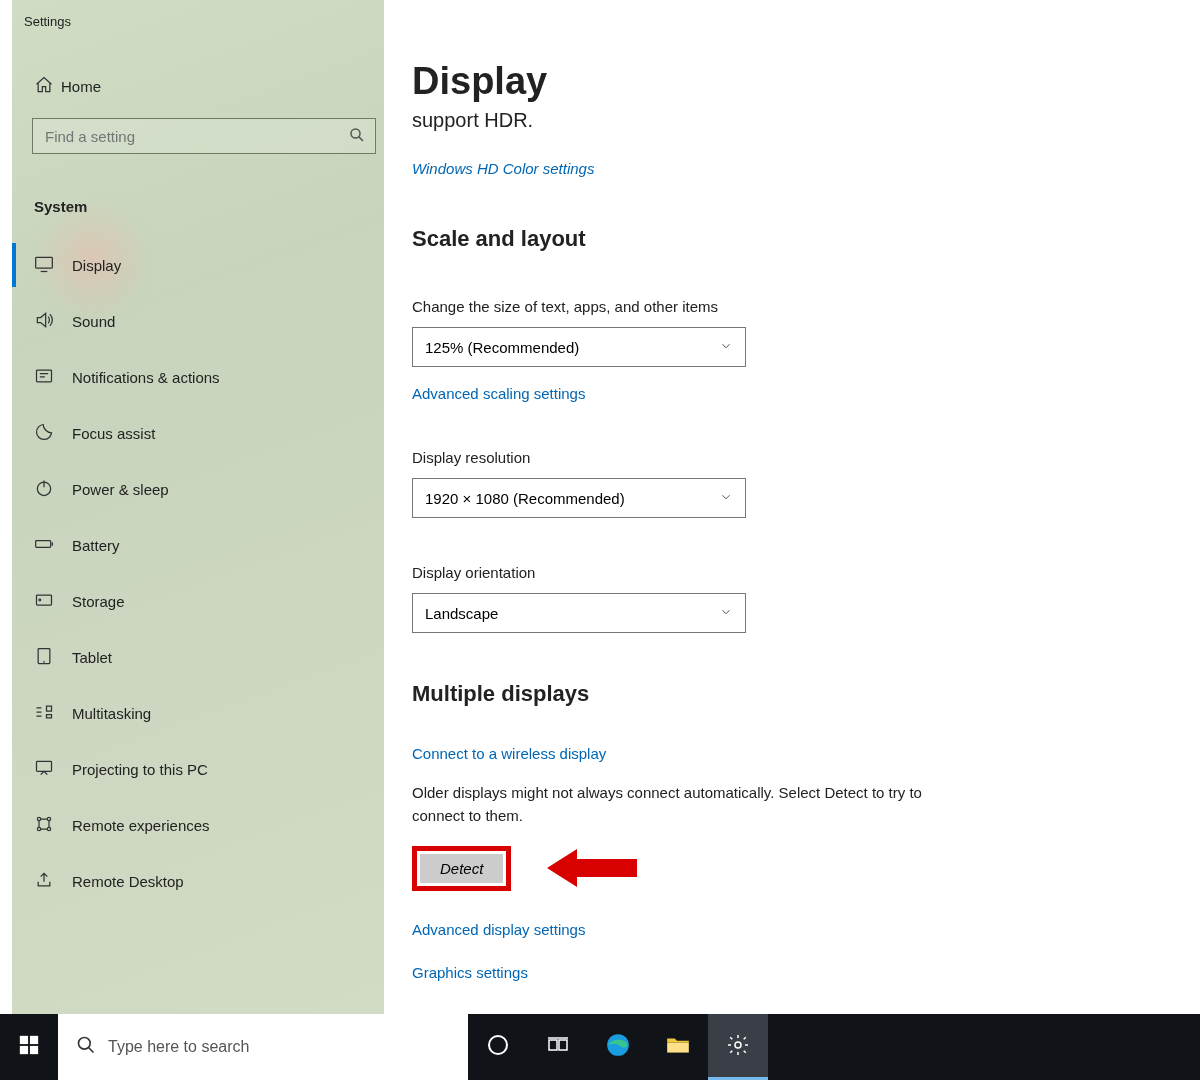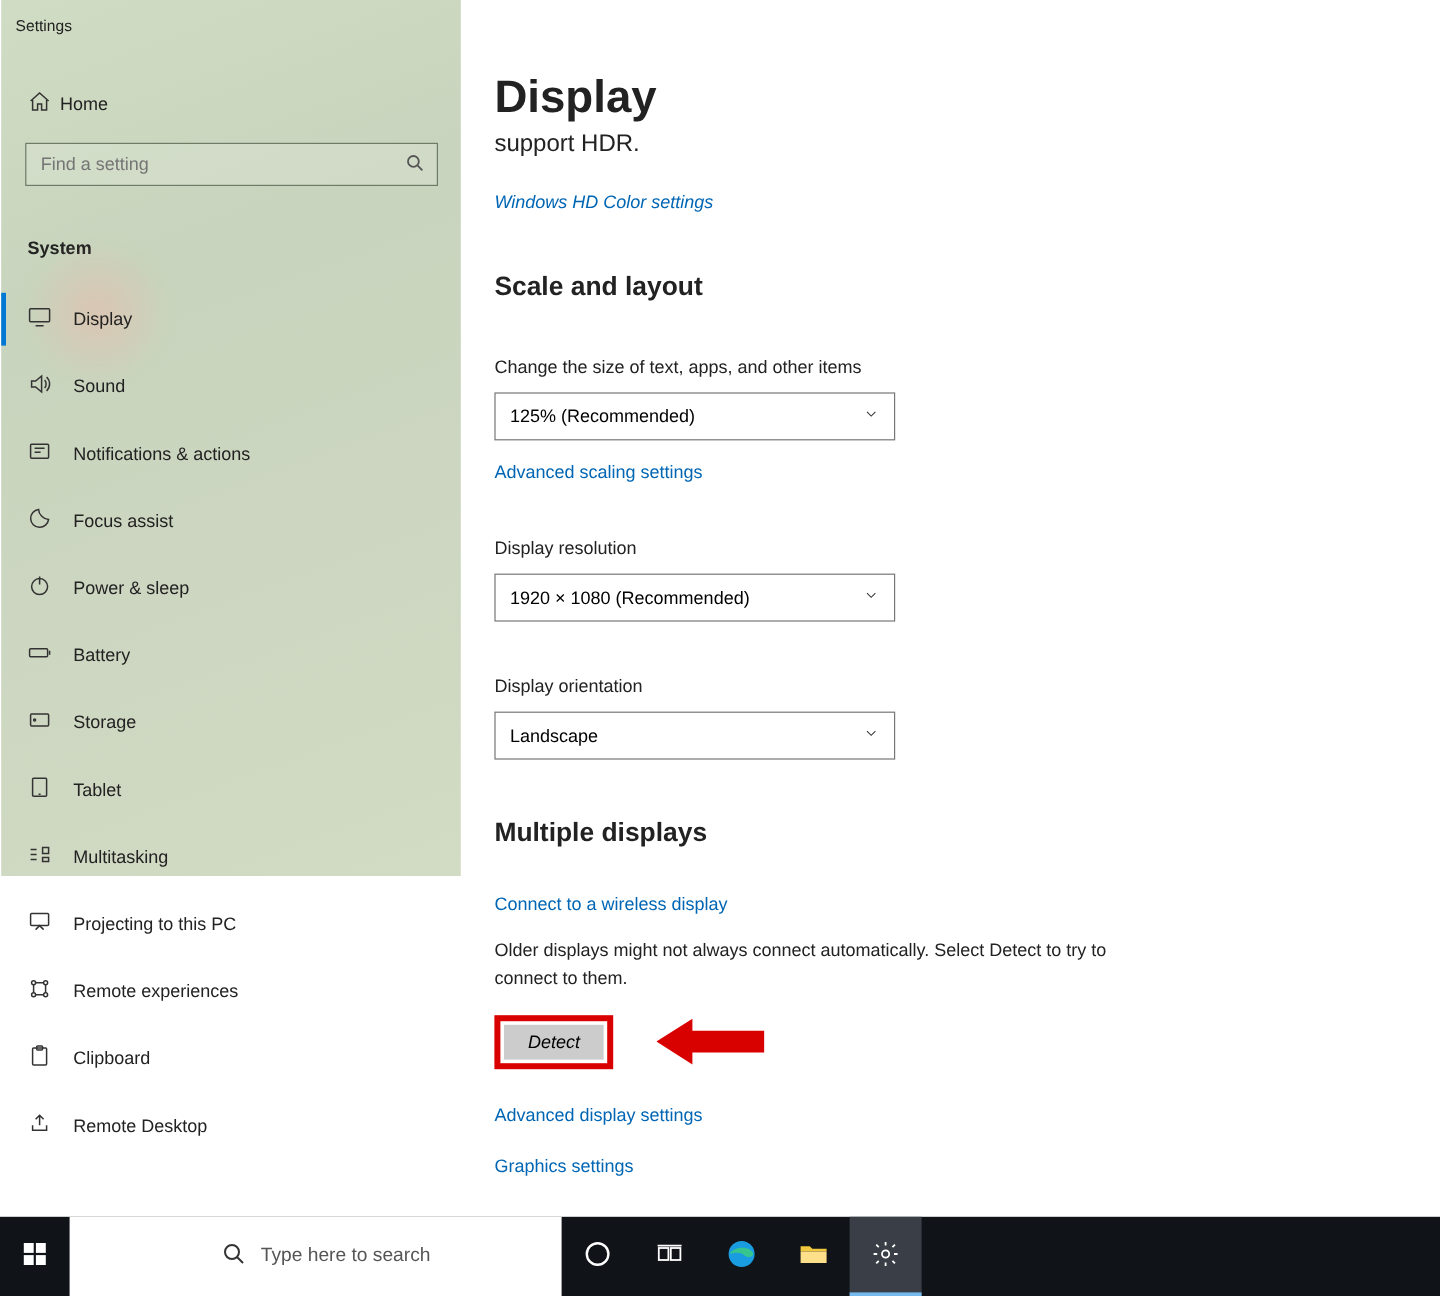--- a/index.html
+++ b/index.html
@@ -1,17 +1,17 @@
 <!DOCTYPE html>
 <html><head>
 <meta charset="utf-8">
 <style>
   * { box-sizing: border-box; margin: 0; padding: 0; font-family: "Segoe UI", -apple-system, sans-serif; }
   body { width: 1200px; height: 1080px; overflow: hidden; background: #fff; position: relative; }
-  .sidebar { position: absolute; left: 1px; top: 0; width: 384px; height: 730px; background: linear-gradient(160deg, #d0dcc3 0%, #c8d4bd 30%, #ccd6c0 60%, #d2dbc4 100%); }
+  .sidebar { position: absolute; left: 12px; top: 0; width: 384px; height: 1014px; background: linear-gradient(160deg, #d0dcc3 0%, #c8d4bd 30%, #ccd6c0 60%, #d2dbc4 100%); }
   .sidebar::before { content:""; position:absolute; left:20px; top:200px; width:120px; height:120px; background: radial-gradient(circle, rgba(255,170,160,0.35), transparent 70%); filter: blur(6px); pointer-events:none;}
   .app-title { font-size: 13px; color: #222; padding: 14px 12px 0 12px; }
   .home-row { display:flex; align-items:center; gap:7px; padding: 46px 22px 0 22px; font-size:15px; color:#222; cursor:pointer;}
   .home-row svg { width:20px; height:20px; }
   .search-wrap { margin: 20px 20px 0 20px; position: relative; }
   .search-input { width: 100%; height: 36px; border: 1px solid #6f7a67; background: rgba(255,255,255,0.15); padding: 0 36px 0 12px; font-size: 15px; color:#333; outline:none;}
   .search-icon { position:absolute; right:10px; top:8px; width:18px; height:18px; color:#555;}
   .section-label { font-weight:600; font-size:15px; color:#222; padding: 44px 0 0 22px; }
   .nav-list { margin-top: 22px; }
   .nav-item { display:flex; align-items:center; gap:18px; height:56px; padding-left:22px; font-size:15px; color:#222; cursor:pointer; position:relative;}
@@ -25,21 +25,21 @@
   .field-label { font-size:15px; color:#222; margin-top:46px;}
   .dropdown { margin-top:12px; width:334px; height:40px; border:1px solid #777; background:#fff; display:flex; align-items:center; justify-content:space-between; padding:0 12px; font-size:15px; cursor:pointer;}
   .dropdown svg { width:14px; height:14px; stroke:#333; fill:none;}
   .advlink { margin-top:18px;}
   .body-text { font-size:15px; color:#222; margin-top:18px; max-width:560px; line-height:1.55;}
   .detect-wrap { margin-top:18px; display:inline-block; position:relative; border:5px solid #d90000; padding:3px;}
   .detect-btn { background:#ccc; border:none; padding:6px 20px; font-size:15px; cursor:pointer;font-style:italic;}
   .arrow { position:absolute; left:130px; top:-6px; }
   .taskbar { position:absolute; left:0; bottom:0; width:100%; height:66px; background:#101318; display:flex; align-items:stretch;}
   .tb-start { width:58px; display:flex; align-items:center; justify-content:center; cursor:pointer;}
-  .tb-search { flex:0 0 410px; background:#fff; display:flex; align-items:center; gap:12px; padding-left:18px; font-size:16px; color:#555; cursor:text;justify-content:center;}
+  .tb-search { flex:0 0 410px; background:#fff; display:flex; align-items:center; gap:12px; padding-left:18px; font-size:16px; color:#555; cursor:text;}
   .tb-icons { display:flex;}
   .tb-btn { width:60px; display:flex; align-items:center; justify-content:center; cursor:pointer;}
   .tb-btn.active { background:#3a3f47;}
   .tb-underline { position:absolute; bottom:0; height:3px; background:#76b9ed;}
 </style>
 </head>
 <body>
 
 <div class="sidebar">
   <div class="app-title">Settings</div>
@@ -137,27 +137,20 @@
     </div>
     <div class="nav-item">
       <span><svg viewBox="0 0 24 24" stroke-width="1.5">
             <circle cx="6" cy="6" r="2"></circle>
             <circle cx="18" cy="6" r="2"></circle>
             <circle cx="6" cy="18" r="2"></circle>
             <circle cx="18" cy="18" r="2"></circle>
             <path d="M8 6h8M6 8v8M18 8v8M8 18h8"></path>
           </svg></span>
       <span>Remote experiences</span>
-    </div>
-    <div class="nav-item">
-      <span><svg viewBox="0 0 24 24" stroke-width="1.5">
-            <rect x="5" y="4" width="14" height="17" rx="1"></rect>
-            <rect x="9" y="2" width="6" height="4" rx="1"></rect>
-          </svg></span>
-      <span>Clipboard</span>
     </div>
     <div class="nav-item">
       <span><svg viewBox="0 0 24 24" stroke-width="1.5">
             <path d="m8 8 4-4 4 4M12 4v10"></path>
             <path d="M5 14v5h14v-5"></path>
           </svg></span>
       <span>Remote Desktop</span>
     </div>
   </div>
 </div>

